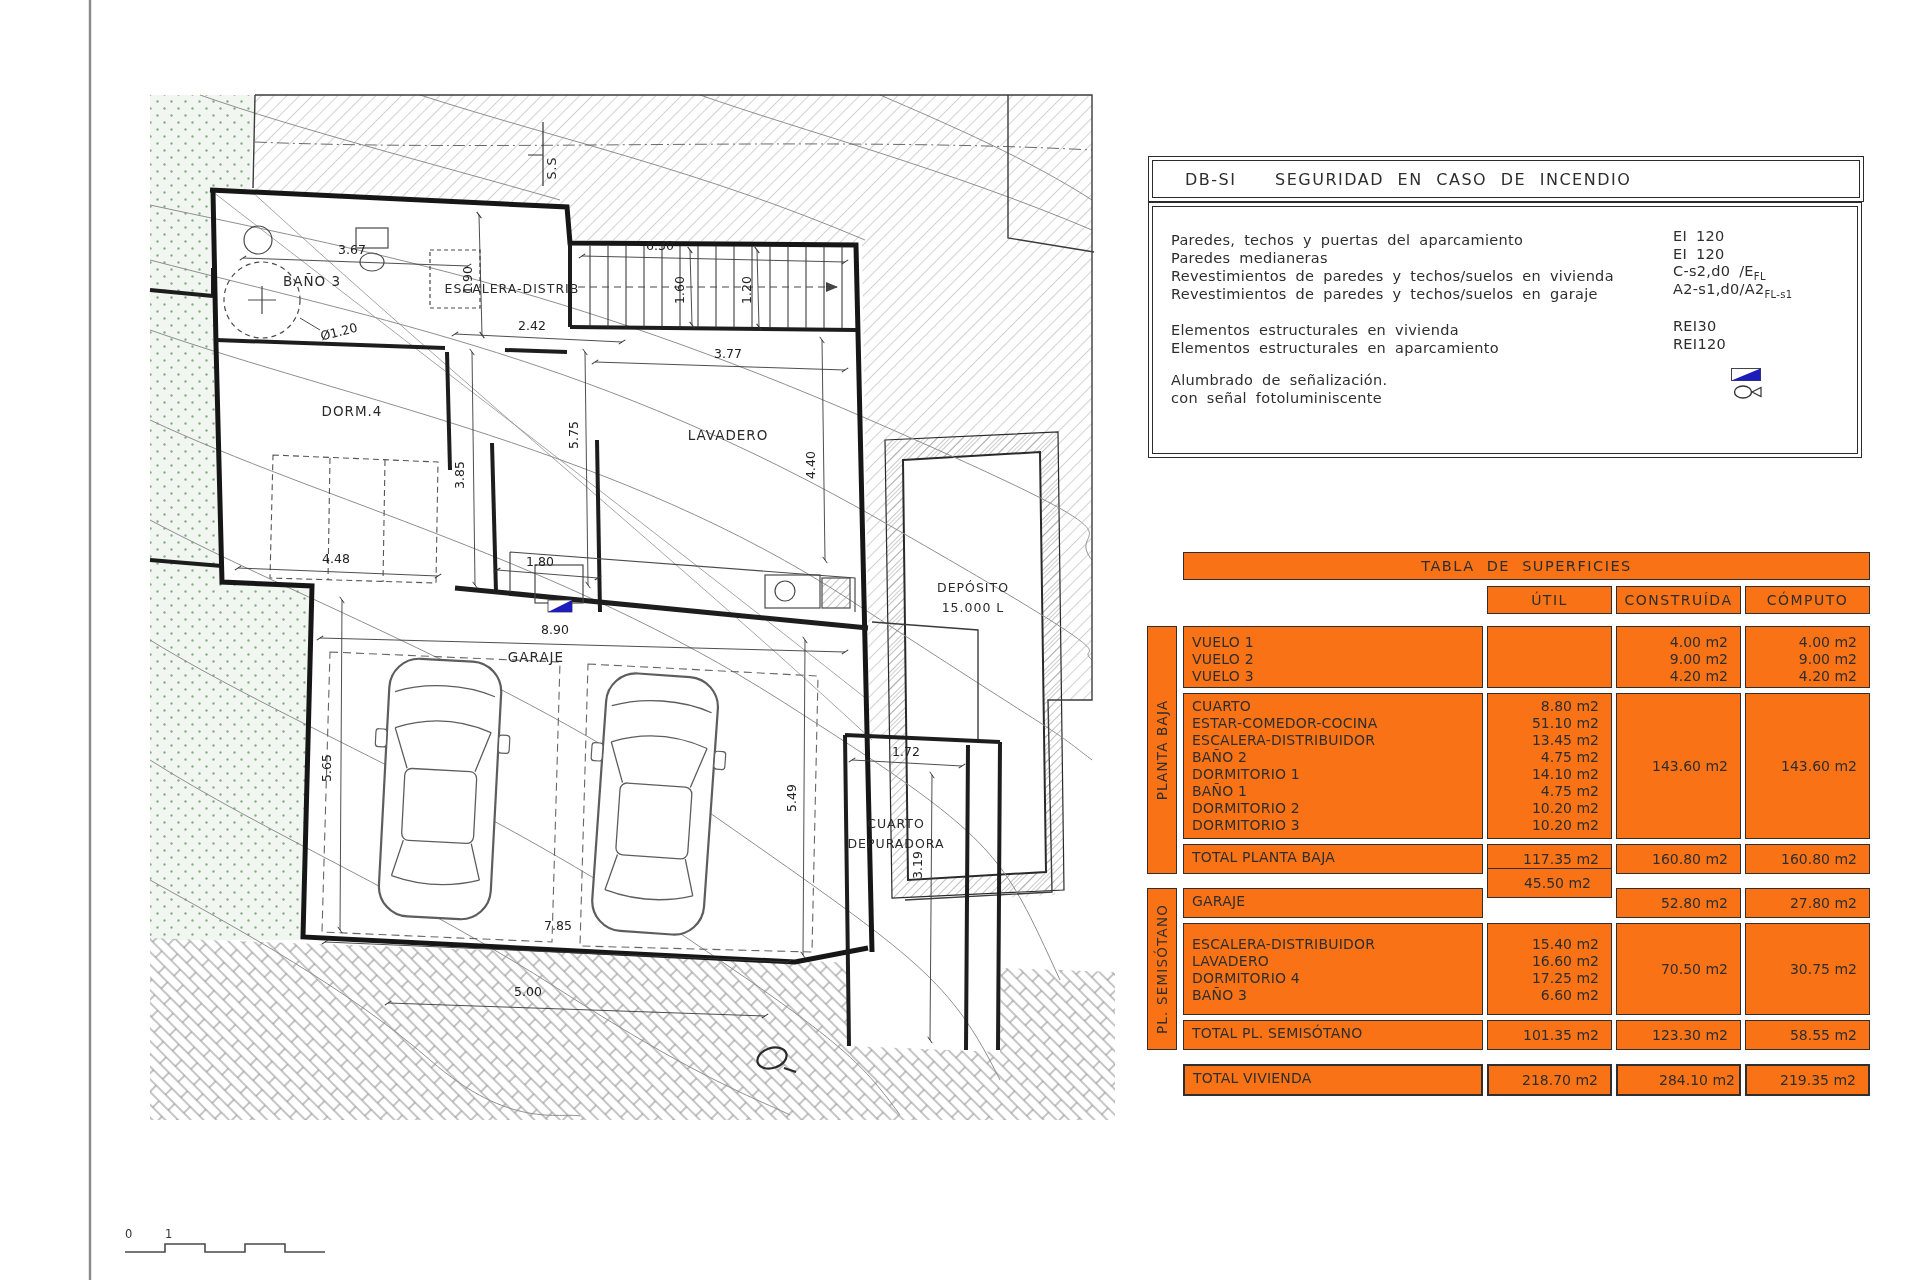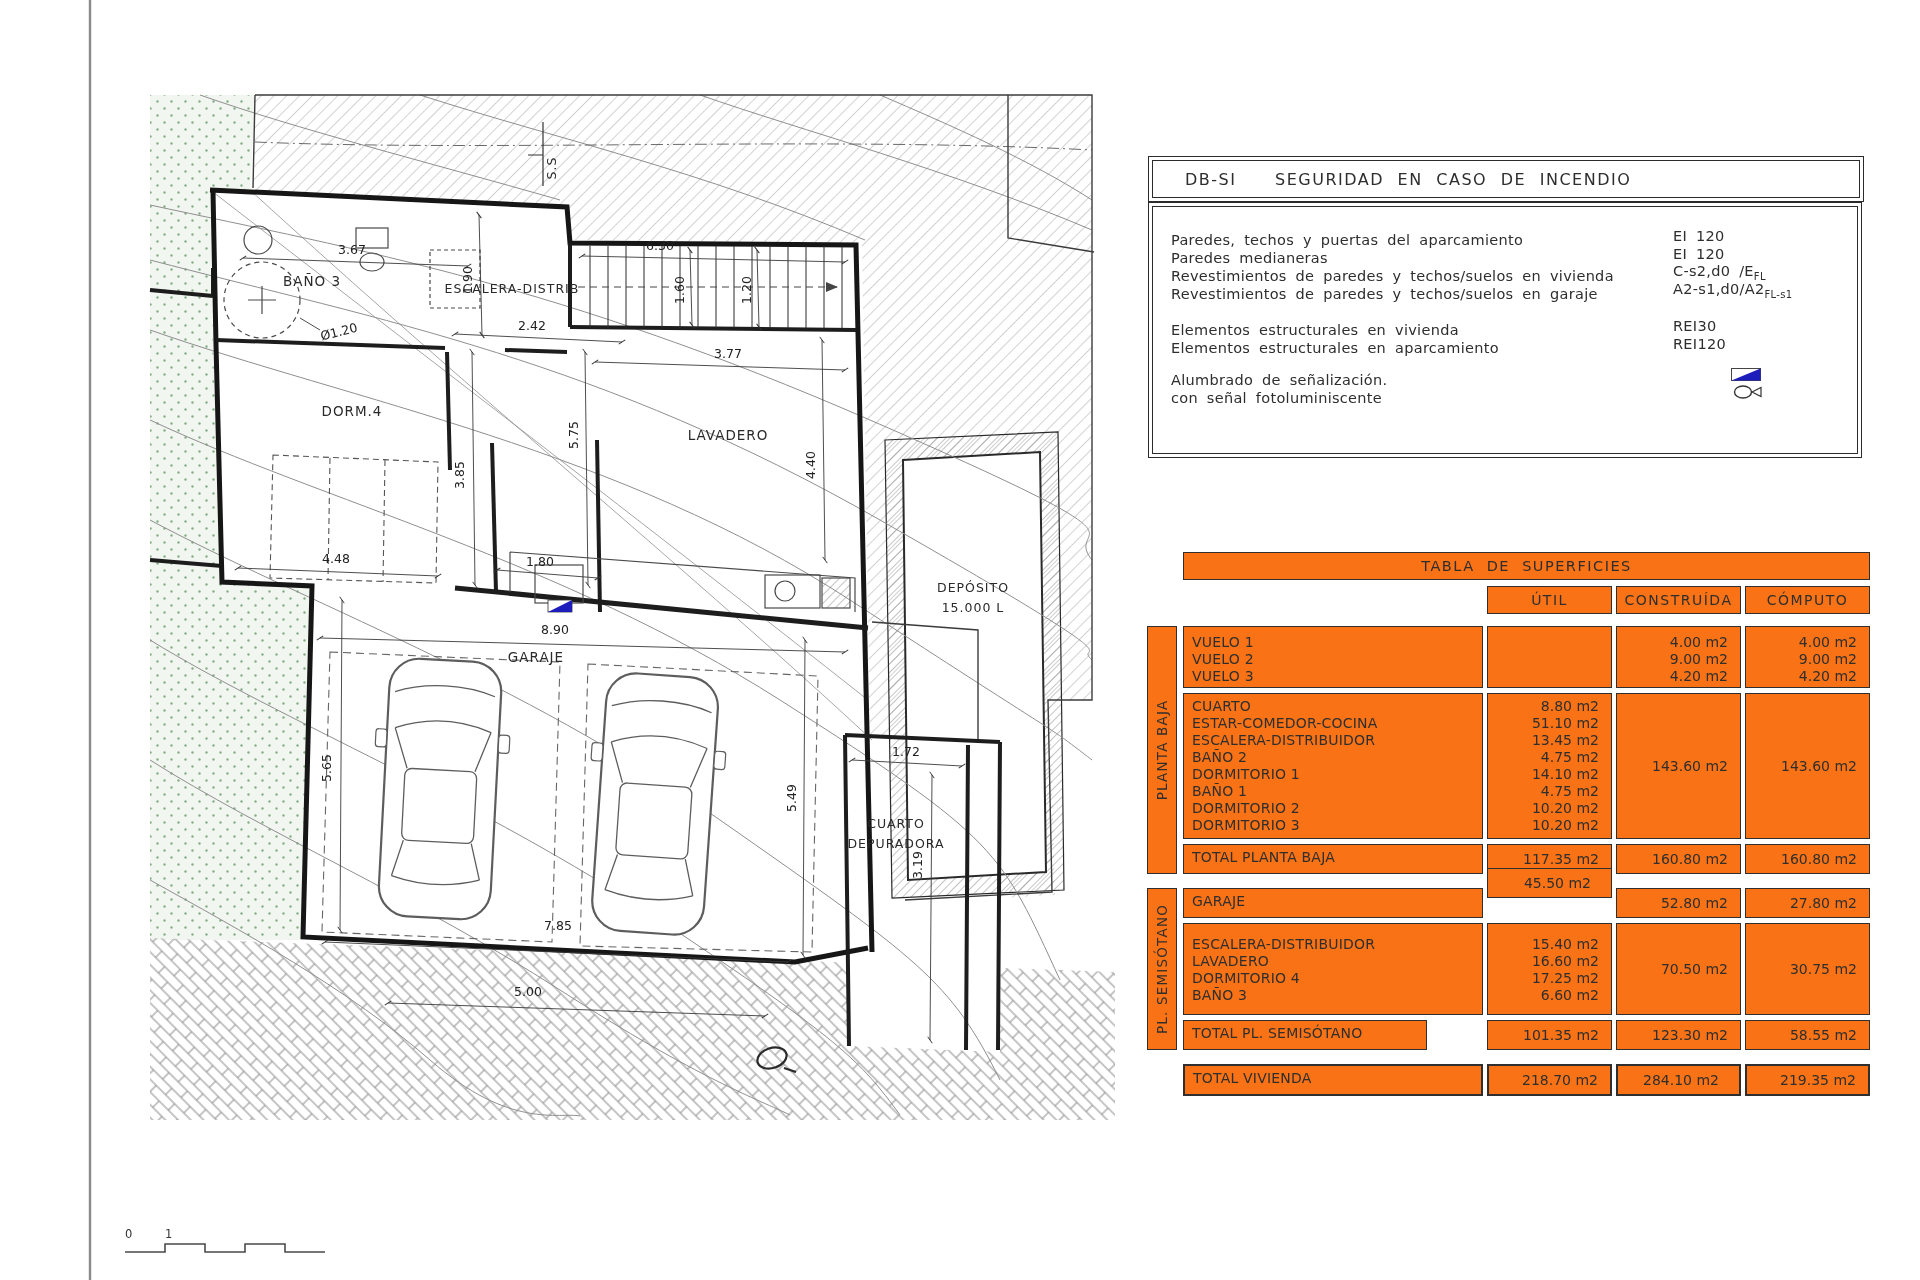--- a/index.html
+++ b/index.html
@@ -382,22 +382,22 @@
   </div>
   <div class="cell valcol" style="left:340px;top:371px;width:125px;height:92px;padding-top:12px">
     <div>15.40 m2</div>
     <div>16.60 m2</div>
     <div>17.25 m2</div>
     <div>6.60 m2</div>
   </div>
   <div class="cell vcenter" style="left:469px;top:371px;width:125px;height:92px;padding-right:12px">70.50 m2</div>
   <div class="cell vcenter" style="left:598px;top:371px;width:125px;height:92px;padding-right:12px">30.75 m2</div>
 
-  <div class="cell lab vcenter" style="left:36px;top:468px;width:244px;height:30px;justify-content:flex-start">TOTAL PL. SEMISÓTANO</div>
+  <div class="cell lab vcenter" style="left:36px;top:468px;width:300px;height:30px;justify-content:flex-start">TOTAL PL. SEMISÓTANO</div>
   <div class="cell vcenter" style="left:340px;top:468px;width:125px;height:30px;padding-right:12px">101.35 m2</div>
   <div class="cell vcenter" style="left:469px;top:468px;width:125px;height:30px;padding-right:12px">123.30 m2</div>
   <div class="cell vcenter" style="left:598px;top:468px;width:125px;height:30px;padding-right:12px">58.55 m2</div>
 
   <div class="cell thk lab vcenter" style="left:36px;top:512px;width:300px;height:32px;justify-content:flex-start">TOTAL VIVIENDA</div>
   <div class="cell thk vcenter" style="left:340px;top:512px;width:125px;height:32px;padding-right:12px">218.70 m2</div>
-  <div class="cell thk vcenter" style="left:469px;top:512px;width:125px;height:32px;padding-right:20px">284.10 m2</div>
+  <div class="cell thk vcenter" style="left:469px;top:512px;width:125px;height:32px;padding-right:4px">284.10 m2</div>
   <div class="cell thk vcenter" style="left:598px;top:512px;width:125px;height:32px;padding-right:12px">219.35 m2</div>
 </div>
 
 </body></html>

